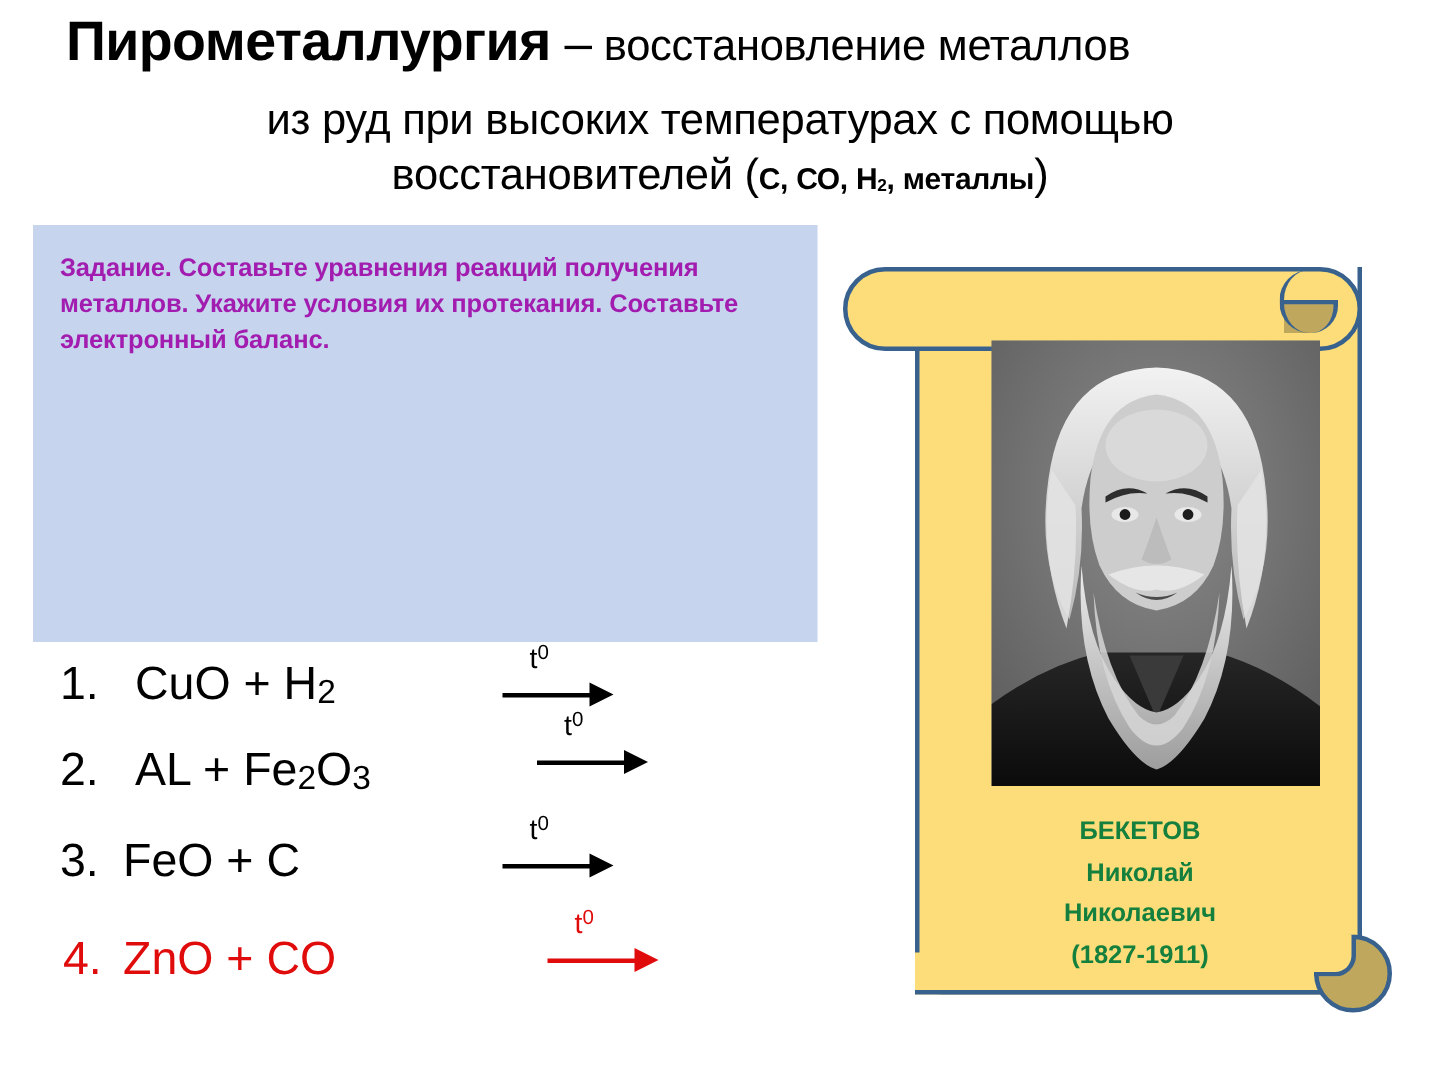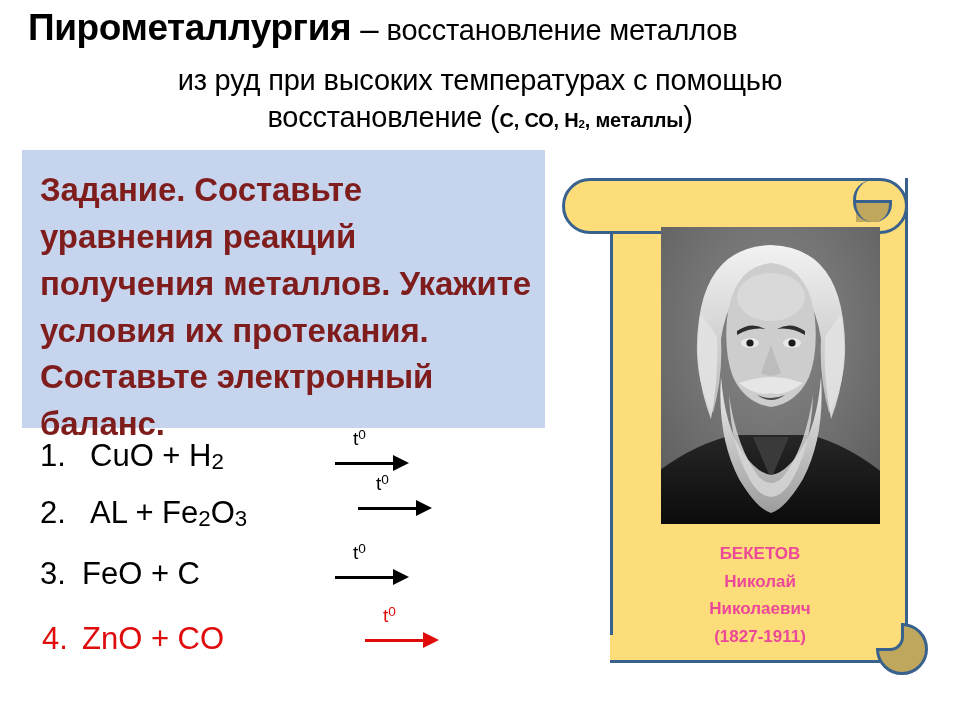--- a/index.html
+++ b/index.html
@@ -28,20 +28,21 @@
   #title-line1 {
     display: block;
     white-space: nowrap;
     text-align: left;
     padding-left: 20px;
   }
   .t-big-bold {
     font-size: 37px;
     font-weight: bold;
     letter-spacing: -0.4px;
+    margin-left: 16px;
   }
   .t-dash {
     font-size: 33px;
     font-weight: normal;
   }
   .t-reg {
     font-size: 29px;
     font-weight: normal;
     letter-spacing: -0.2px;
     margin-top: 11px;
@@ -65,25 +66,25 @@
     position: absolute;
     left: 22px;
     top: 150px;
     width: 523px;
     height: 278px;
     background: #c6d4ee;
     box-sizing: border-box;
     padding: 17px 10px 0 18px;
   }
   #task-text {
-    font-size: 33px;
+    font-size: 17px;
     font-weight: bold;
     line-height: 1.42;
     letter-spacing: -0.1px;
-    color: #7f1d1d;
+    color: #a21caf;
     white-space: pre-line;
   }
 
   
   #equations {
     position: absolute;
     left: 40px;
     top: 438px;
     width: 470px;
   }
@@ -255,34 +256,34 @@
   
   #caption {
     position: absolute;
     left: 60px;
     top: 372px;
     width: 280px;
     text-align: center;
     font-size: 17px;
     font-weight: bold;
     line-height: 1.62;
-    color: #ec4899;
+    color: #15803d;
     white-space: pre-line;
   }
 </style>
 </head>
 <body>
 
 <div id="title-block">
   <span id="title-line1">
     <span class="t-big-bold">Пирометаллургия</span><span class="t-dash">&nbsp;</span><span class="t-dash">–</span><span class="t-reg">&nbsp;</span><span class="t-reg">восстановление металлов</span>
   </span>
   <span id="title-line2" class="t-reg">из руд при высоких температурах с помощью</span>
   <span id="title-line3">
-    <span class="t-reg">восстановление (</span><span class="t-bold">С, СО, Н</span><sub class="sm t-bold">2</sub><span class="t-bold">, металлы</span><span class="t-reg">)</span>
+    <span class="t-reg">восстановителей (</span><span class="t-bold">С, СО, Н</span><sub class="sm t-bold">2</sub><span class="t-bold">, металлы</span><span class="t-reg">)</span>
   </span>
 </div>
 
 <div id="task-box">
   <div id="task-text">Задание. Составьте уравнения реакций получения металлов. Укажите условия их протекания. Составьте электронный баланс.</div>
 </div>
 
 <div id="equations">
 
   <div class="eq-row">

